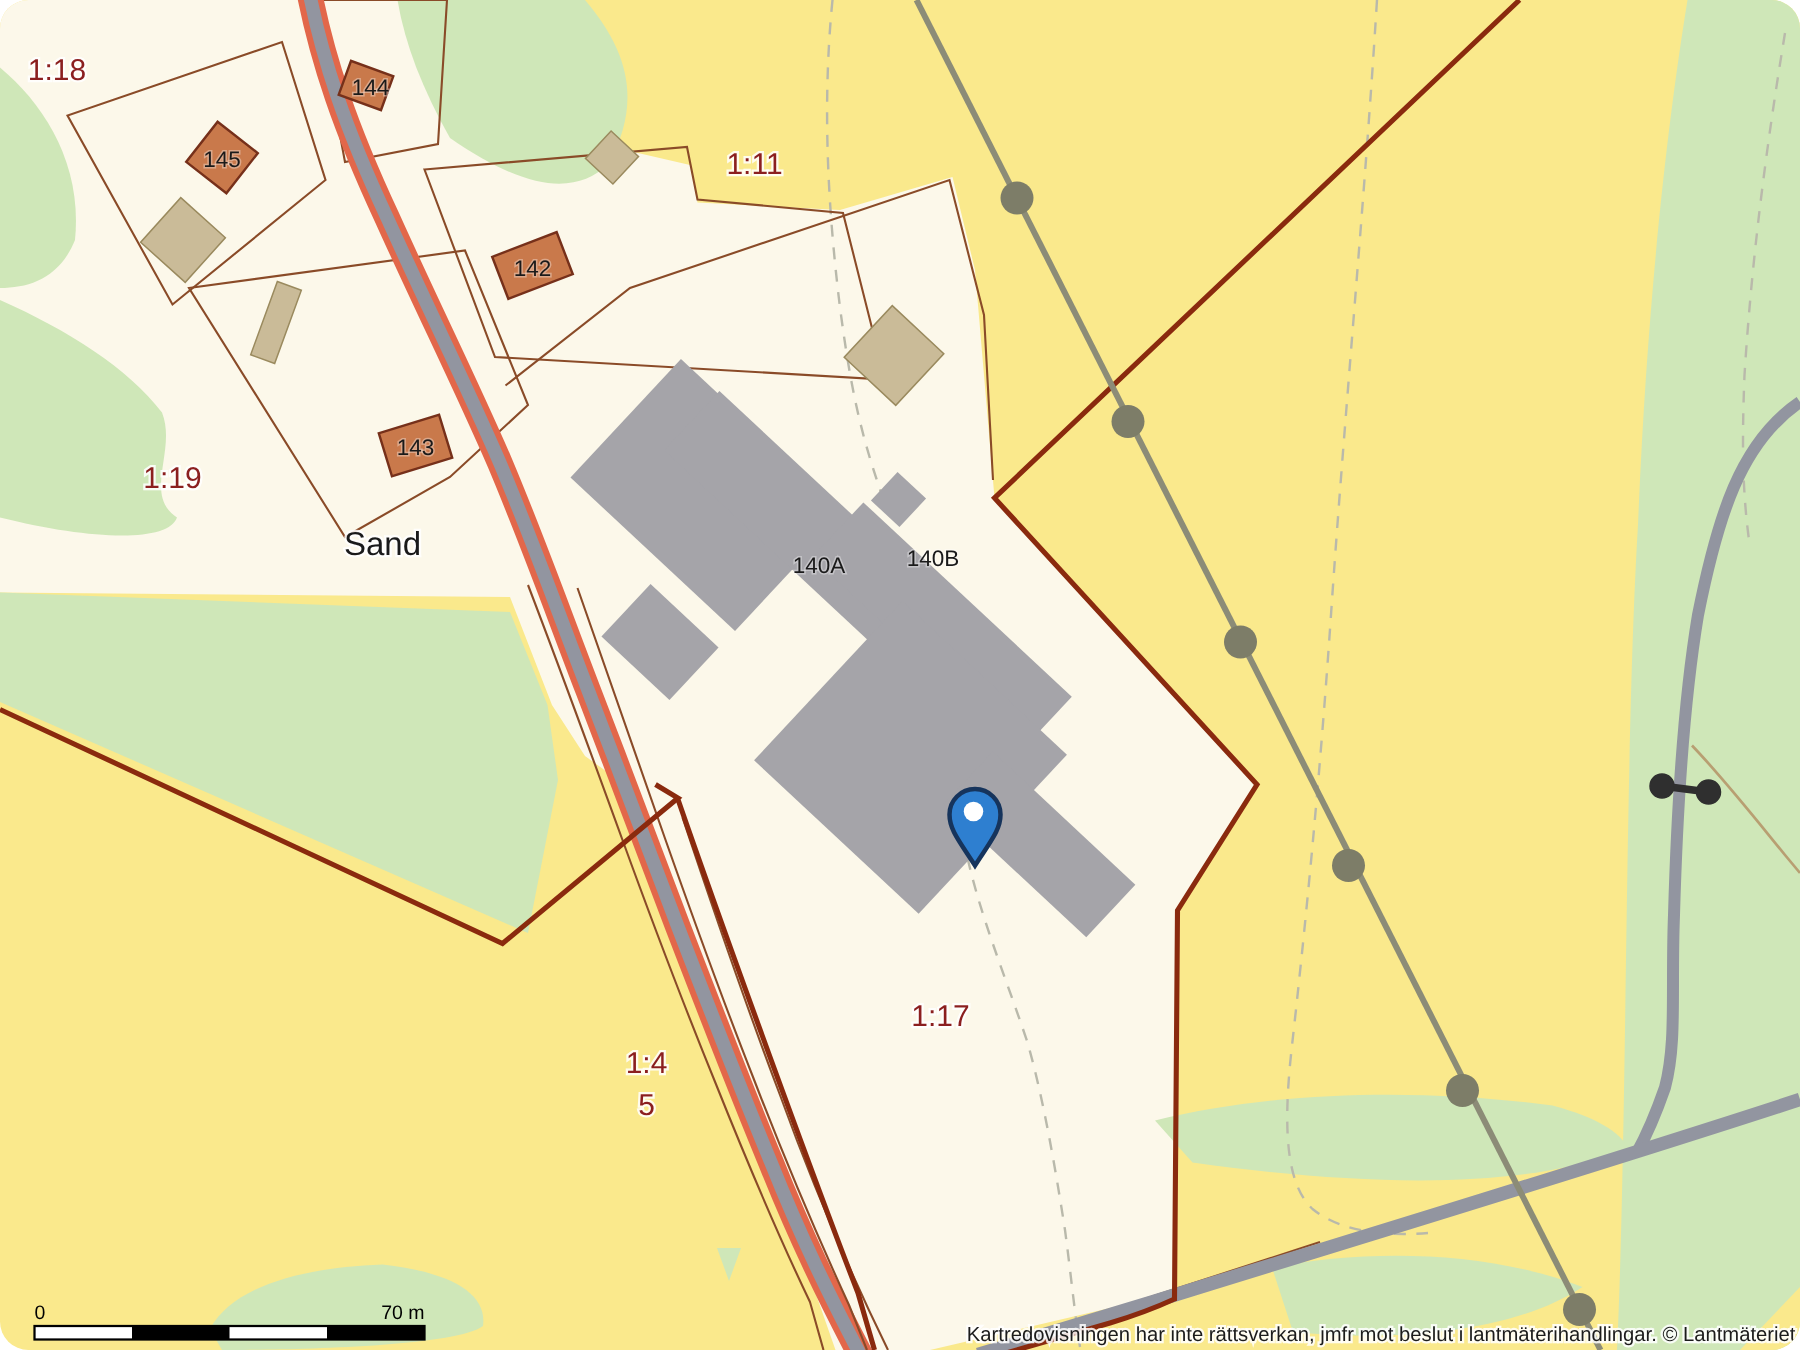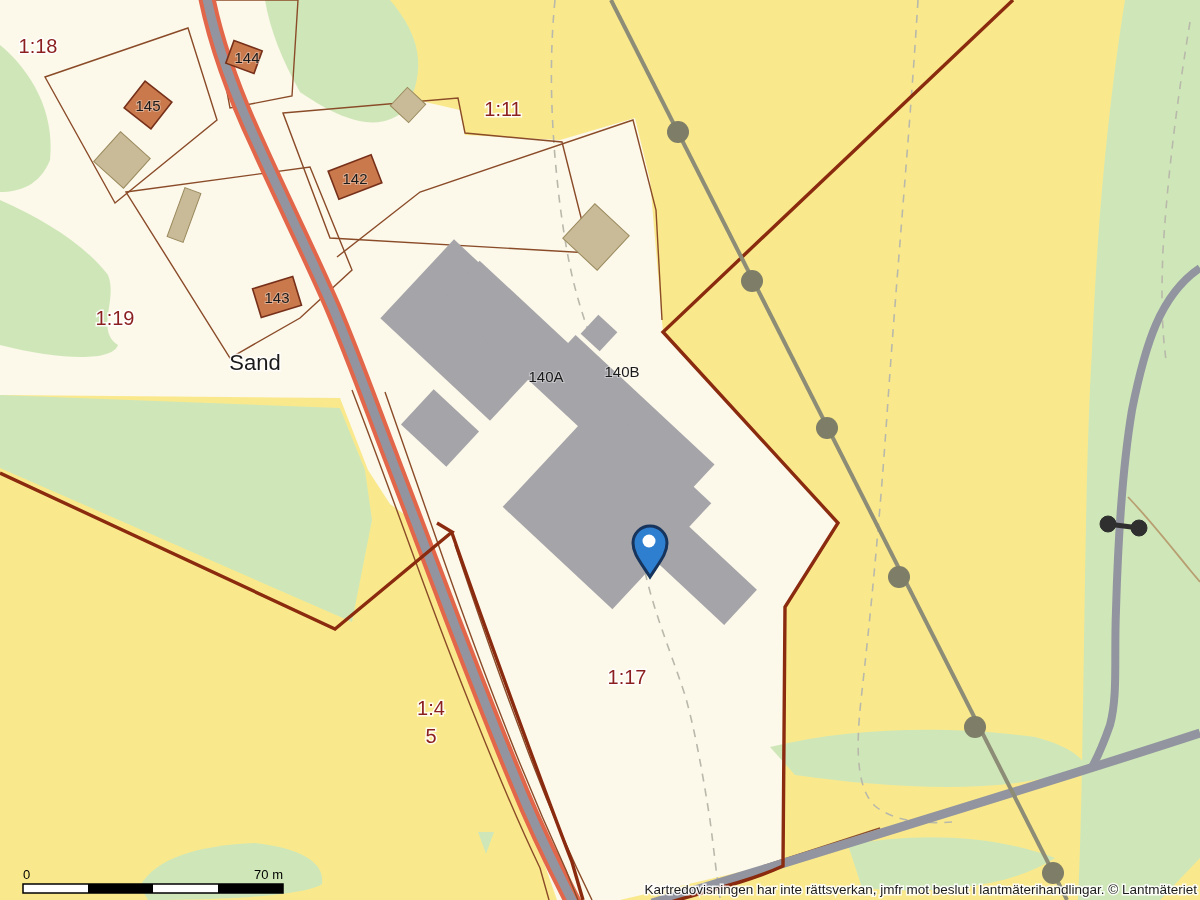--- a/index.html
+++ b/index.html
@@ -1,17 +1,17 @@
 <!DOCTYPE html>
 <html style="--yellow: #fae98c; --cream: #fcf8ea; --green: #cfe7b8; --dash_gray: #b9b9ab; --tan_path: #b89f72; --parcel_line: #8a4b28; --road_gray: #9295a0; --road_orange: #e2674a; --boundary_red: #8a2a0e; --powerline: #8c8c77; --powerline_dot: #7d7d68; --gate_dark: #2f2f2f; --building_gray: #a5a4a9; --building_orange: #c9794b; --building_orange_stroke: #76301a; --building_beige: #cabb98; --building_beige_stroke: #9a8a5e; --label_red: #8b1f1f; --label_black: #1a1a1a; --pin_blue: #2e7fd0; --pin_stroke: #16345c; --halo: rgba(255,255,255,0.85);"><head>
 <meta charset="utf-8">
 <style>
   html,body{margin:0;padding:0;background:#fff;}
   #stage{position:relative;width:1200px;height:900px;overflow:hidden;
-         font-family:"Liberation Sans", sans-serif;}
+         font-family:"Liberation Sans", sans-serif;border-radius:19px;}
   svg{display:block;}
 
   .bg-yellow{fill:var(--yellow);}
   .cream{fill:var(--cream);}
   .green{fill:var(--green);}
   .dash{fill:none;stroke:var(--dash_gray);stroke-width:1.6;stroke-dasharray:8 7;}
   .tanline{fill:none;stroke:var(--tan_path);stroke-width:1.8;}
   .pline{fill:none;stroke:var(--parcel_line);stroke-width:1.4;}
   .road-orange{fill:none;stroke:var(--road_orange);stroke-width:17;}
   .road-gray{fill:none;stroke:var(--road_gray);stroke-width:9;}

